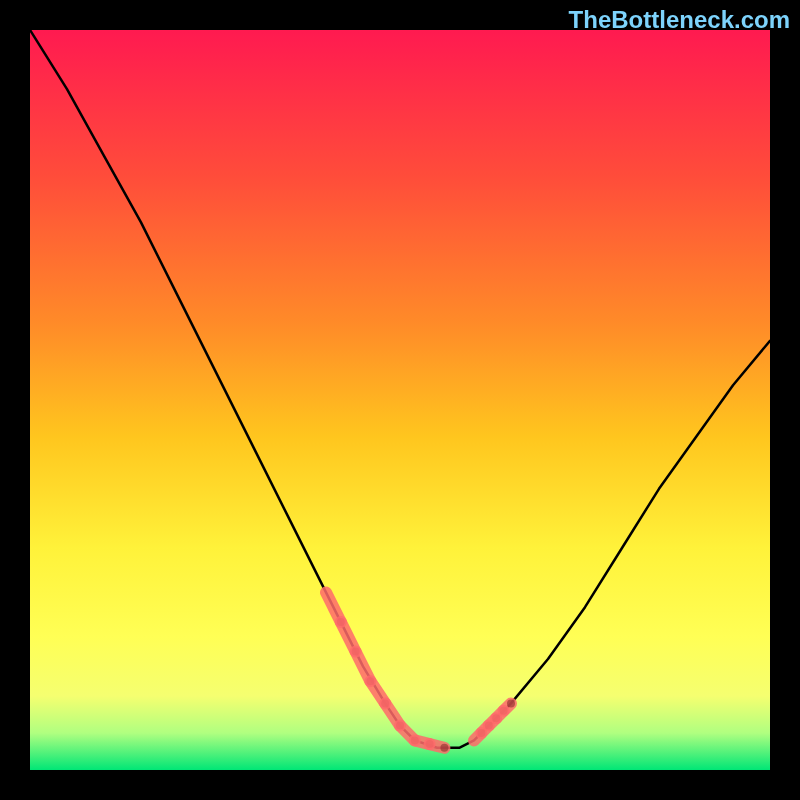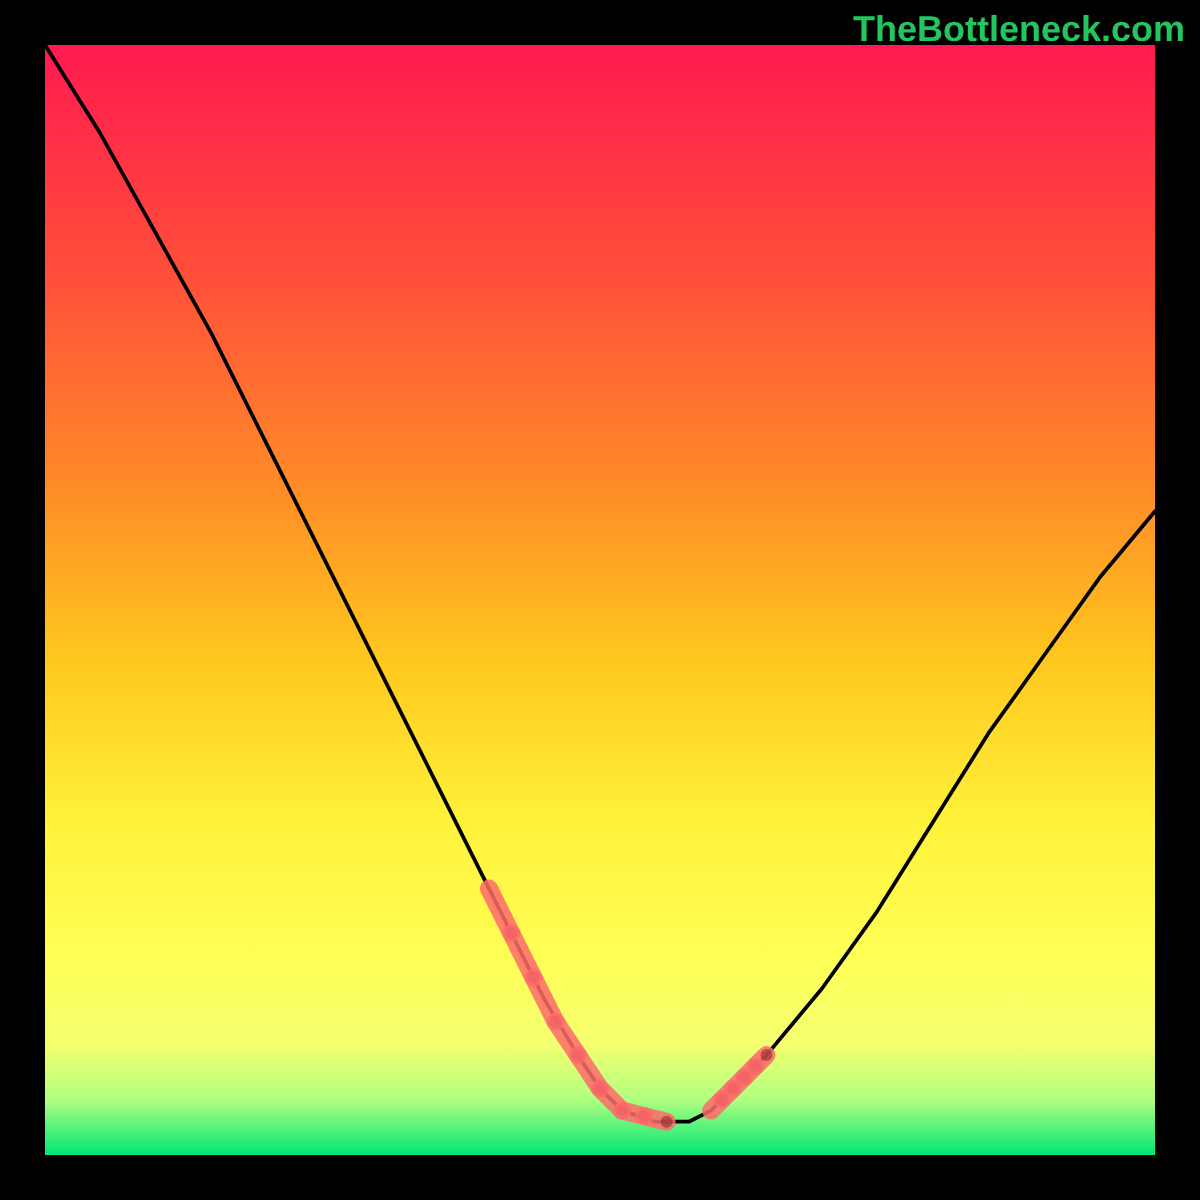--- a/index.html
+++ b/index.html
@@ -10,21 +10,21 @@
     background: #000;
     position: relative;
   }
   .watermark {
     position: absolute;
     top: 6px;
     right: 10px;
     font-family: Arial, sans-serif;
     font-size: 24px;
     font-weight: bold;
-    color: #22c55e;
+    color: #7dd3fc;
     z-index: 10;
   }
   .plot {
     position: absolute;
     left: 30px;
     top: 30px;
     width: 740px;
     height: 740px;
   }
   svg { display: block; }

